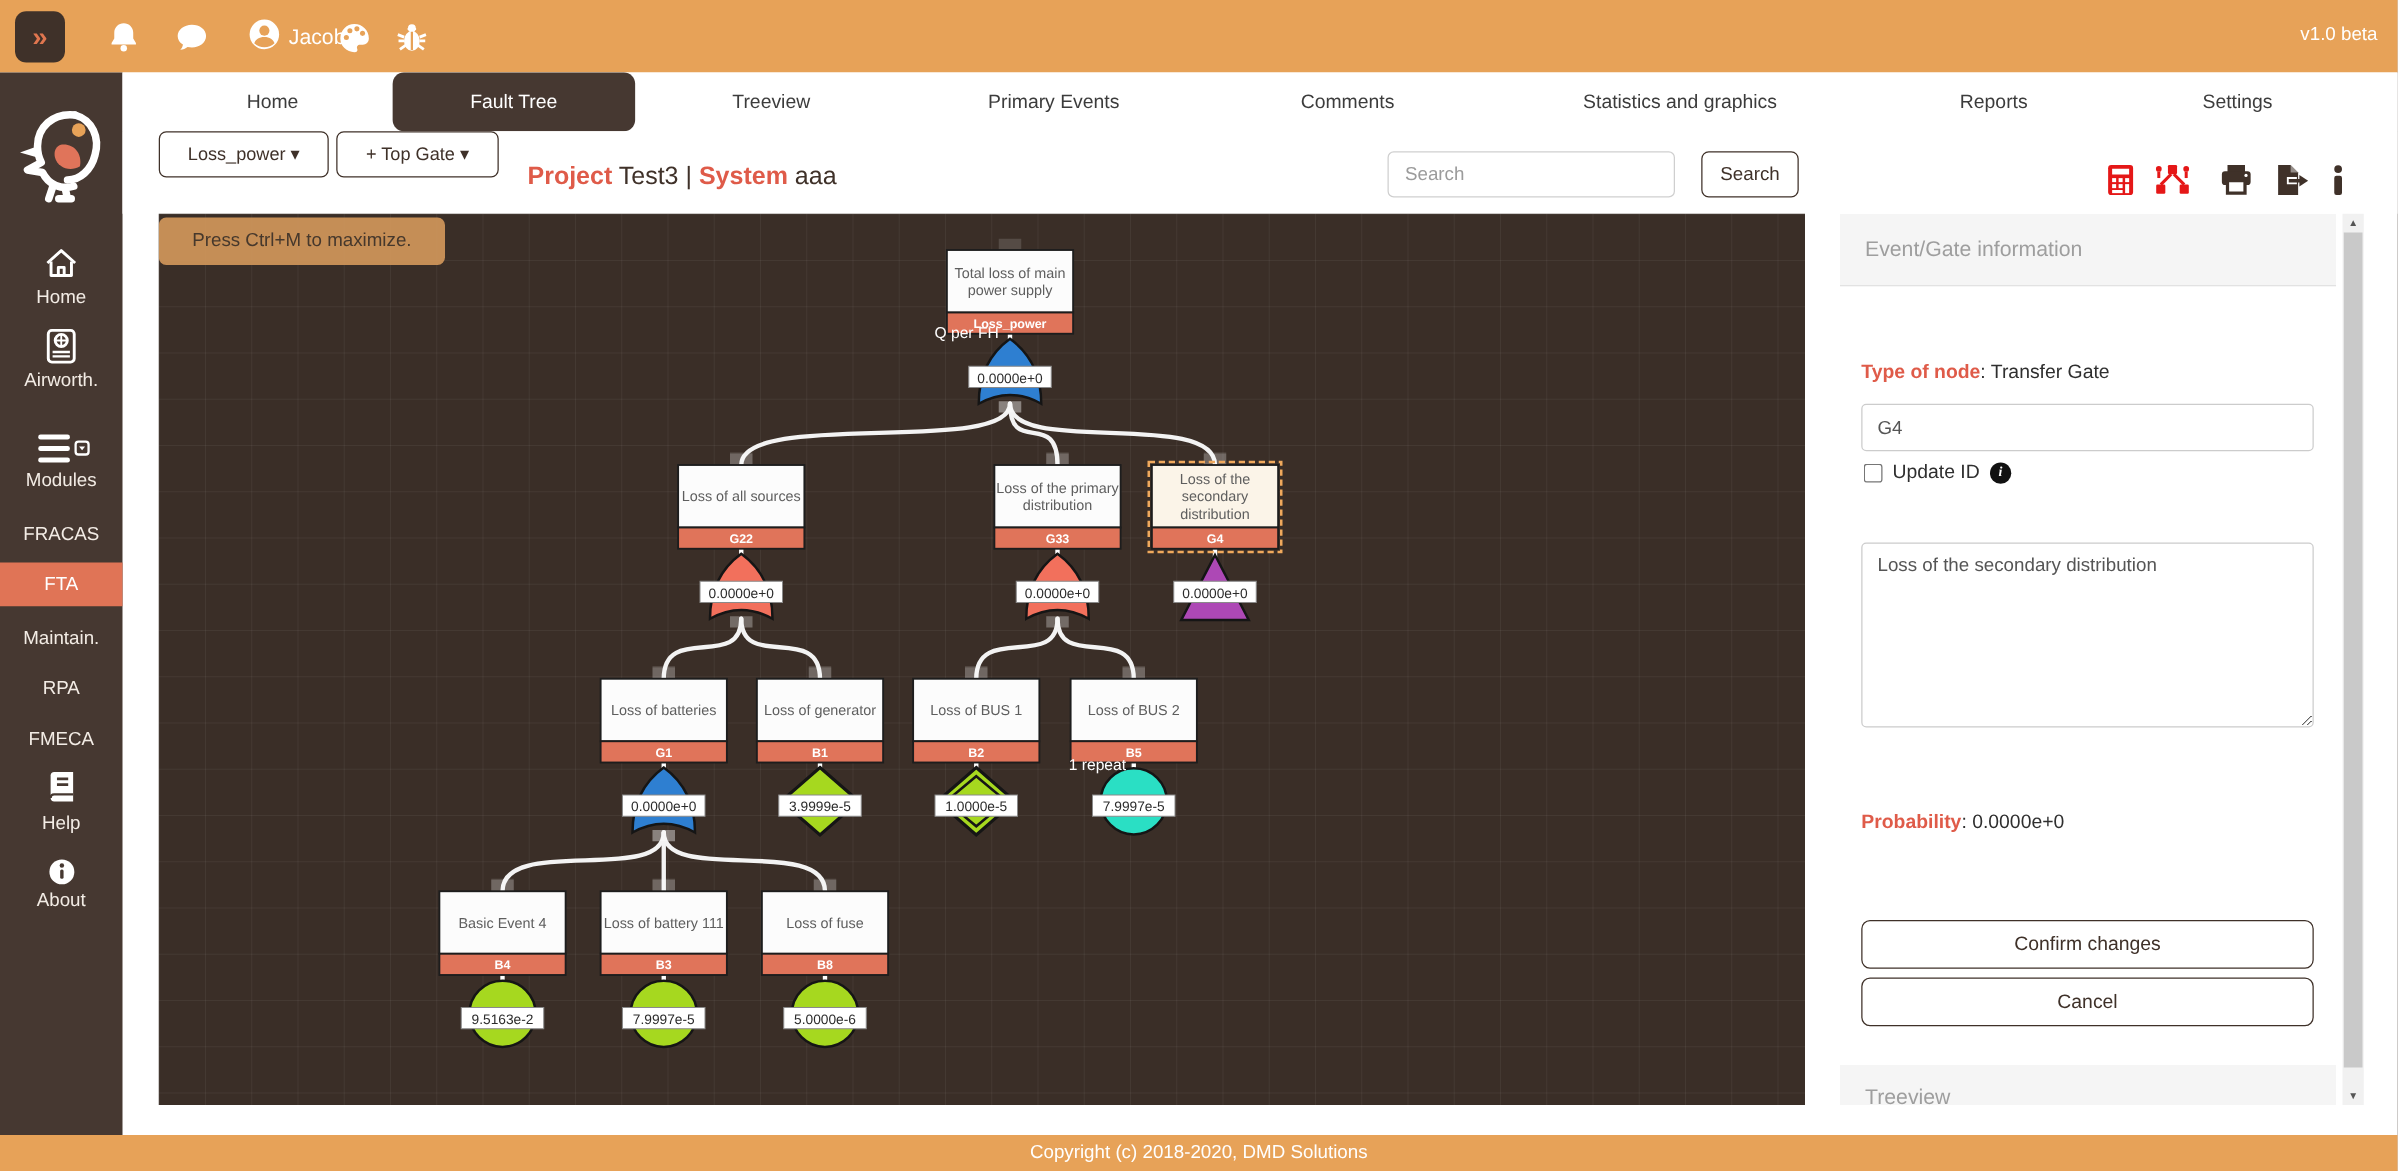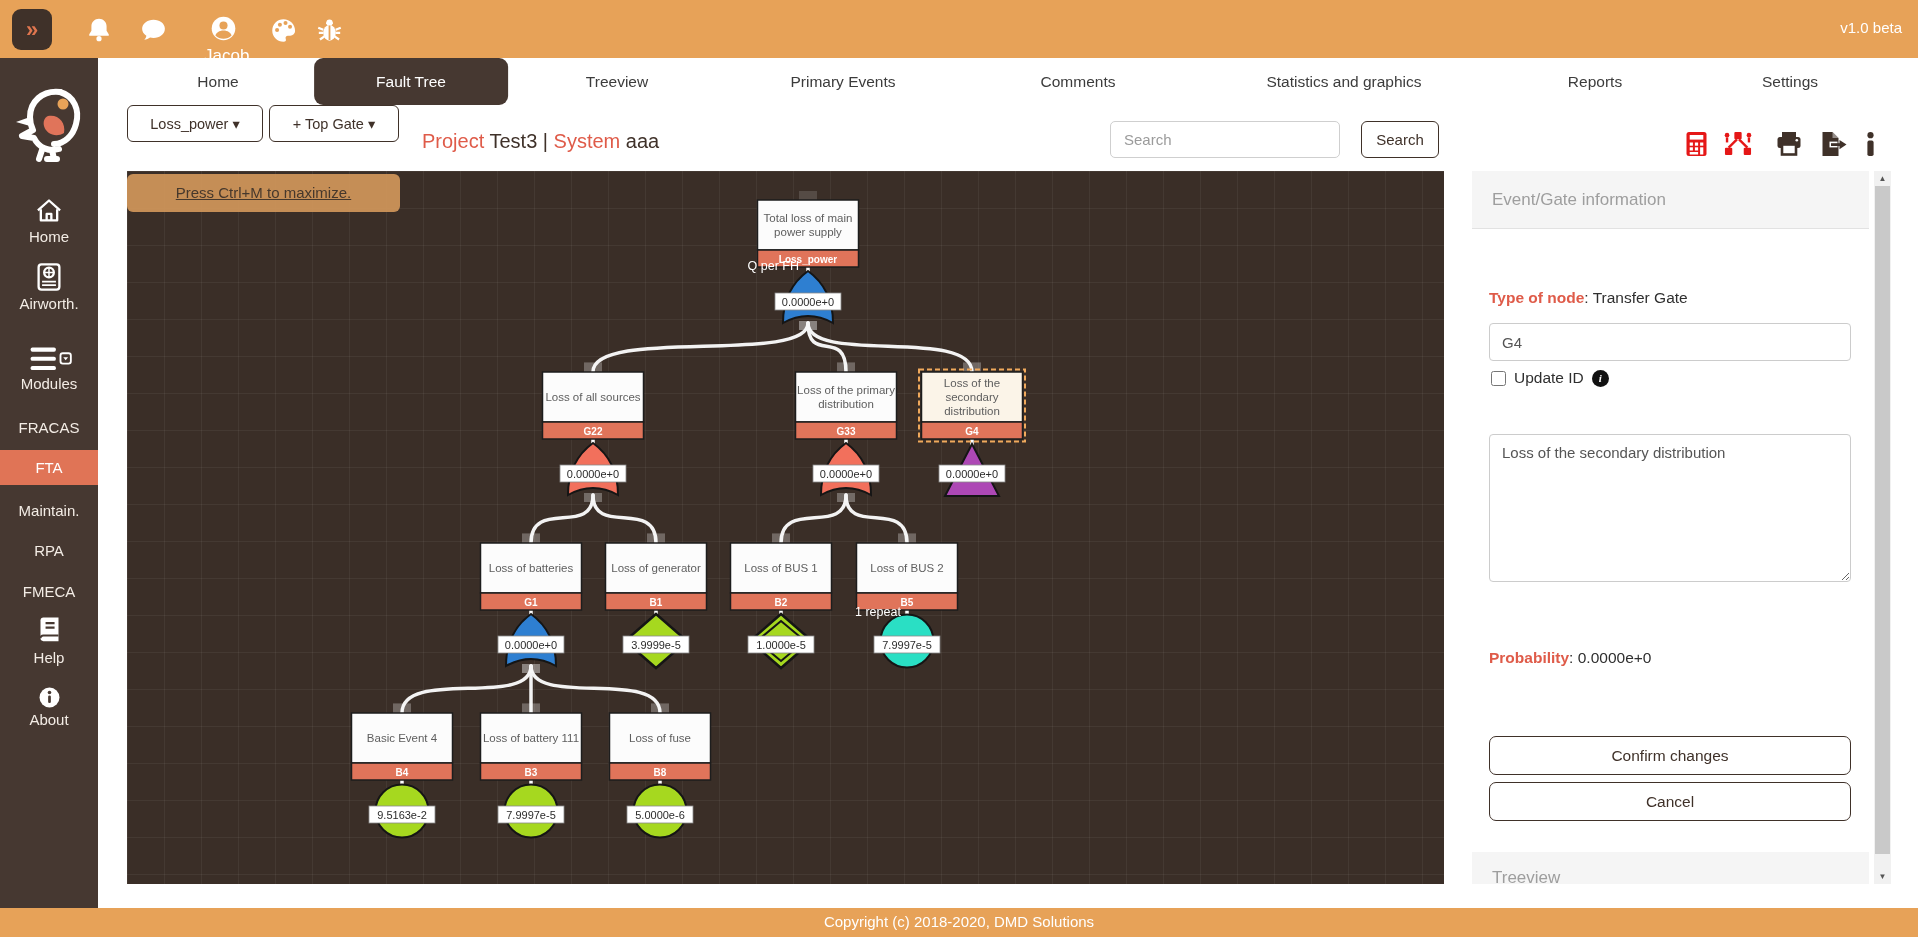--- a/index.html
+++ b/index.html
@@ -4,21 +4,21 @@
 <style>
   * { margin:0; padding:0; box-sizing:border-box; }
   html,body { width:1918px; height:937px; background:#fff; overflow:hidden;
     font-family:"Liberation Sans", sans-serif; }
 
   
   .topbar { position:absolute; left:0; top:0; width:1918px; height:58px; background:#e7a258; }
   .collapse-btn { position:absolute; left:12px; top:9px; width:40px; height:41px; background:#3f3129;
     border:none; border-radius:9px; color:#e0764f; font-size:22px; font-weight:bold; cursor:pointer; line-height:38px; }
   .tb-icon { position:absolute; top:17px; width:26px; height:26px; }
-  .user-wrap { position:absolute; left:198px; top:15px; height:30px; display:flex; align-items:center; color:#fff;flex-direction:column; }
+  .user-wrap { position:absolute; left:198px; top:15px; height:30px; display:flex; align-items:center; color:#fff; }
   .user-name { font-size:17px; margin-left:6px; }
   .user-caret { font-size:11px; margin-left:7px; }
   .version { position:absolute; right:16px; top:19px; color:#fff; font-size:15px; }
 
   
   .sidebar { position:absolute; left:0; top:58px; width:98px; height:850px; background:#463831; }
   .side-item { position:absolute; left:0; width:98px; text-align:center; color:#f3ece5; font-size:15px; cursor:pointer; }
   .side-item .lbl { display:block; }
   .side-active { background:#e07456; color:#fff; padding:9px 0; }
   .logo { position:absolute; left:14px; top:28px; width:70px; height:78px; }
@@ -27,35 +27,35 @@
   .tabbar { position:absolute; left:98px; top:58px; width:1820px; height:47px; background:#fff; }
   .tab { position:absolute; top:0; height:47px; line-height:47px; transform:translateX(-50%);
     font-size:15.5px; color:#3c3c3c; cursor:pointer; white-space:nowrap; }
   .tab--active { background:#463831; color:#fff; border-radius:9px; padding:0 62px; }
 
   
   .toolbar { position:absolute; left:98px; top:105px; width:1820px; height:66px; background:#fff; }
   .dd-btn { position:absolute; top:0; height:37px; background:#fff; border:1px solid #3f3129;
     border-radius:6px; font-size:14.5px; color:#3f3129; cursor:pointer; font-family:inherit; }
   .title { position:absolute; left:324px; top:25px; font-size:20px; color:#3f3129; white-space:nowrap; }
-  .title b { color:#df5b49; font-weight:400; }
+  .title b { color:#df5b49; font-weight:700; }
   .search-input { position:absolute; left:1012px; top:16px; width:230px; height:37px; border:1px solid #cfcfcf;
     border-radius:5px; padding:0 13px; font-size:15px; color:#444; font-family:inherit; }
   .search-input::placeholder { color:#9b9b9b; }
   .search-btn { position:absolute; left:1263px; top:16px; width:78px; height:37px; background:#fff;
     border:1.5px solid #3f3129; border-radius:6px; font-size:15px; color:#3f3129; cursor:pointer; font-family:inherit; }
   .tool-icon { position:absolute; top:27px; cursor:pointer; }
 
   
   .canvas { position:absolute; left:127px; top:171px; width:1317px; height:713px; background:#3a2e27;
     background-image:linear-gradient(rgba(255,255,255,.05) 1px, transparent 1px),
                      linear-gradient(90deg, rgba(255,255,255,.05) 1px, transparent 1px);
     background-size:37px 37px; overflow:hidden; }
-  .maximize-tip { position:absolute; left:0; top:3px; width:273px; height:38px; line-height:38px; text-align:center;
-    background:rgba(208,150,90,.93); color:#46382c; font-size:15px; border-radius:6px;text-decoration:underline; }
+  .maximize-tip { position:absolute; left:0; top:3px; width:229px; height:38px; line-height:38px; text-align:center;
+    background:rgba(208,150,90,.93); color:#46382c; font-size:15px; border-radius:6px; }
 
   
   .panel { position:absolute; left:1472px; top:171px; width:397px; height:713px; background:#fff; overflow:hidden; }
   .section-head { position:absolute; left:0; width:397px; height:58px; background:#f5f5f5; color:#9e9e9e;
     font-size:17px; line-height:58px; padding-left:20px; border-bottom:1px solid #e2e2e2; }
   .fld-label { position:absolute; left:17px; font-size:15.5px; color:#2f2f2f;margin-top:36px; }
   .fld-label b { color:#df5b49; font-weight:700; }
   .id-input { position:absolute; left:17px; top:152px; width:362px; height:38px; border:1px solid #ccc;
     border-radius:4px; padding:0 12px; font-size:15px; color:#555; font-family:inherit; }
   .upd-row { position:absolute; left:19px; top:198px; display:flex; align-items:center; font-size:15.5px; color:#2f2f2f; }

